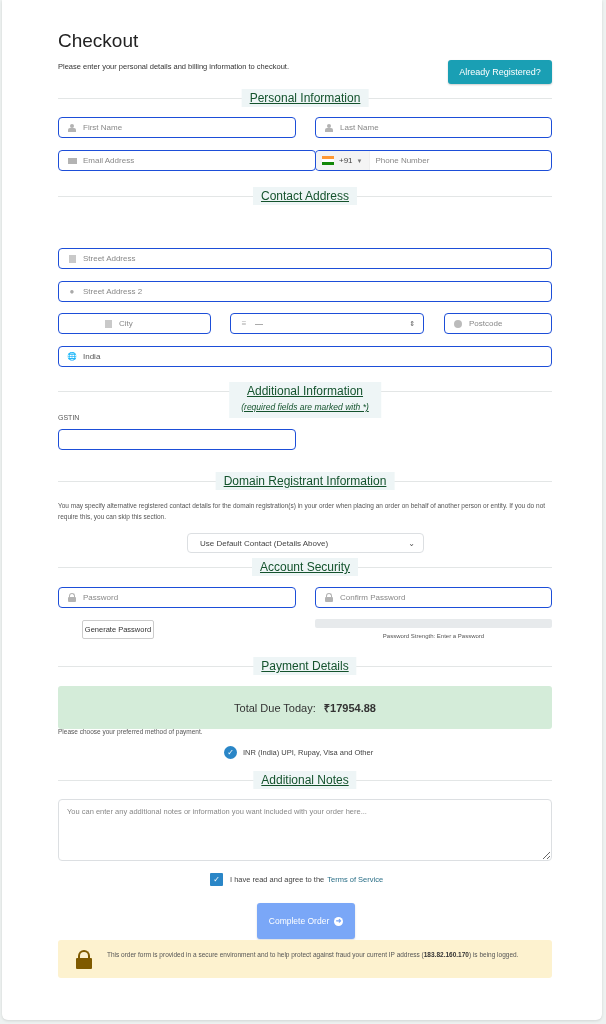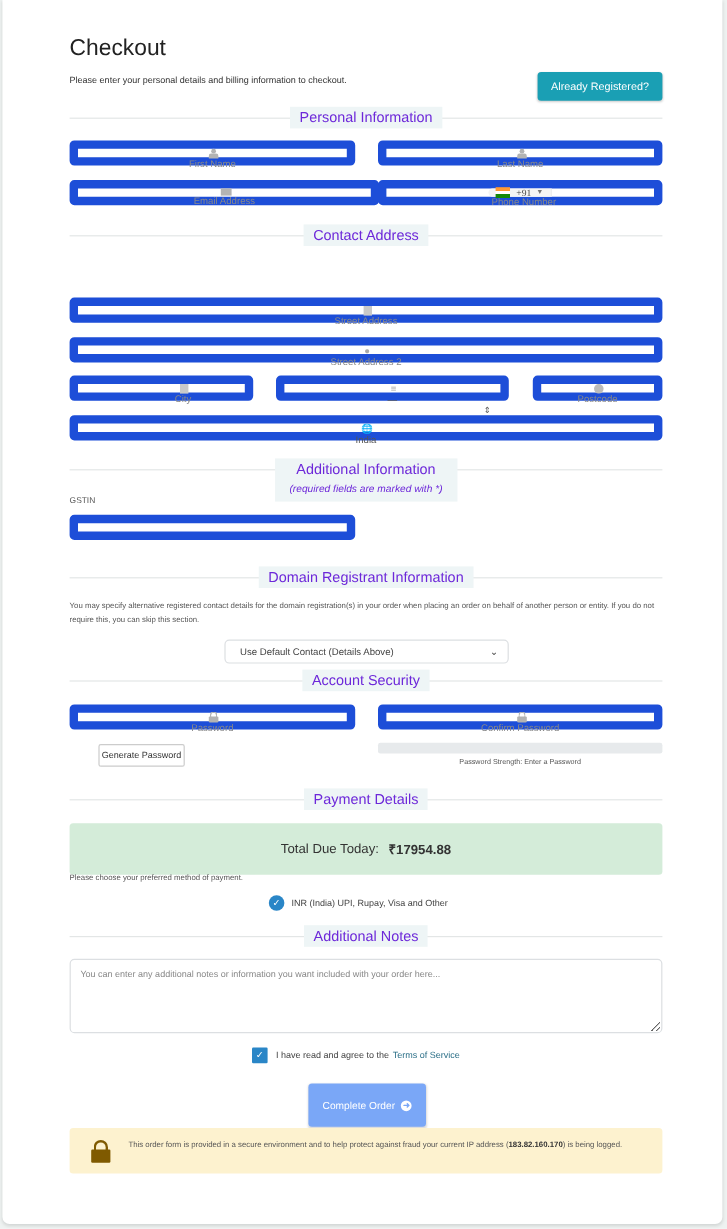--- a/index.html
+++ b/index.html
@@ -3,33 +3,33 @@
 <meta charset="utf-8">
 <style>
   html, body { margin:0; padding:0; }
   body { width:606px; height:1024px; background:#eef2f1; font-family:"Liberation Sans", sans-serif; color:#333; overflow:hidden; }
   .card { position:absolute; left:2px; top:0; width:600px; height:1020px; background:#fff; border-radius:0 0 6px 6px; box-shadow:0 1px 3px rgba(0,0,0,0.12); }
   .abs { position:absolute; }
   h1 { position:absolute; left:56px; top:30px; margin:0; font-size:19px; font-weight:normal; color:#222; }
   .subtitle { left:56px; top:62px; font-size:7.5px; color:#333; }
   .btn-reg { position:absolute; left:446px; top:60px; width:104px; height:24px; background:#1a9fb4; color:#fff; border:none; border-radius:3px; font-size:9px; font-family:"Liberation Sans", sans-serif; box-shadow:0 1px 2px rgba(0,0,0,0.2); }
   .sec { position:absolute; left:56px; width:494px; height:1px; background:#e3e6e6; }
-  .sec-label { position:absolute; left:50%; transform:translateX(-50%); top:-9px; background:#eef5f6; color:#6d28d9; font-size:12px; padding:2px 8px; white-space:nowrap; text-align:center; }
+  .sec-label { position:absolute; left:50%; transform:translateX(-50%); top:-9px; background:#eef5f6; color:#14532d; font-size:12px; padding:2px 8px; white-space:nowrap; text-align:center;text-decoration:underline; }
   .sec-sub { display:block; font-size:8.5px; font-style:italic; margin-top:4px; }
-  .field { position:absolute; height:21px; border:7px solid #1d4ed8; border-radius:4px; background:#fff; box-sizing:border-box; display:flex; align-items:center; font-size:8px; color:#888;flex-direction:column; }
+  .field { position:absolute; height:21px; border:1px solid #1d4ed8; border-radius:4px; background:#fff; box-sizing:border-box; display:flex; align-items:center; font-size:8px; color:#888; }
   .field .ic { width:10px; margin-left:8px; margin-right:6px; text-align:center; color:#a9a9a9; font-size:8px; display:inline-flex; justify-content:center; }
   .ic-box { display:inline-block; width:7px; height:8px; background:#b5b5b5; }
   .ic-dot { display:inline-block; width:8px; height:8px; border-radius:50%; background:#bbb; }
   .ic-person { display:inline-block; width:8px; height:8px; position:relative; }
   .ic-person:before { content:""; position:absolute; left:2px; top:0; width:4px; height:4px; border-radius:50%; background:#b3b3b3; }
   .ic-person:after { content:""; position:absolute; left:0; top:4px; width:8px; height:4px; background:#b3b3b3; border-radius:2px 2px 0 0; }
   .ic-mail { display:inline-block; width:9px; height:6px; background:#b3b3b3; }
   .ic-lock { display:inline-block; width:8px; height:5px; background:#b3b3b3; margin-top:3px; position:relative; border-radius:1px; }
   .ic-lock:before { content:""; position:absolute; left:1px; top:-4px; width:4px; height:4px; border:1px solid #b3b3b3; border-bottom:none; border-radius:3px 3px 0 0; }
-  .flag-area { height:100%; display:flex; align-items:center; padding:0 6px 0 6px; background:#f4f4f4; border-right:1px solid #eee; border-radius:4px 0 0 4px; color:#444; font-size:8px;font-family:Liberation Serif, serif; }
+  .flag-area { height:100%; display:flex; align-items:center; padding:0 6px 0 6px; background:#f4f4f4; border-right:1px solid #eee; border-radius:4px 0 0 4px; color:#444; font-size:8px; }
   .flag { width:12px; height:9px; margin-right:5px; background:linear-gradient(#ff9933 0 33%, #fff 33% 66%, #138808 66% 100%); }
   .label { font-size:7px; color:#555; }
   .desc { font-size:6.5px; color:#555; line-height:11px; }
   .select-center { position:absolute; left:185px; top:533px; width:237px; height:20px; border:1px solid #dcdfe2; border-radius:4px; font-size:8px; color:#444; display:flex; align-items:center; justify-content:space-between; padding:0 8px 0 12px; box-sizing:border-box; background:#fff; }
   .gen-btn { position:absolute; left:68px; top:620px; width:72px; height:19px; border:1px solid #ccc; background:#fff; border-radius:2px; font-size:7.5px; color:#333; font-family:"Liberation Sans", sans-serif; padding:0;margin-left:12px; }
   .strength-bar { position:absolute; left:313px; top:619px; width:237px; height:9px; background:#e7eaec; border-radius:2px; }
   .strength-text { position:absolute; left:313px; top:633px; width:237px; text-align:center; font-size:6px; color:#555; }
   .total { position:absolute; left:56px; top:686px; width:494px; height:43px; background:#d4ecd9; border-radius:3px; display:flex; align-items:center; justify-content:center; font-size:11px; color:#333; }
   .total b { margin-left:8px; color:#333; }
   .pay-hint { left:56px; top:728px; font-size:6.5px; color:#555; }

